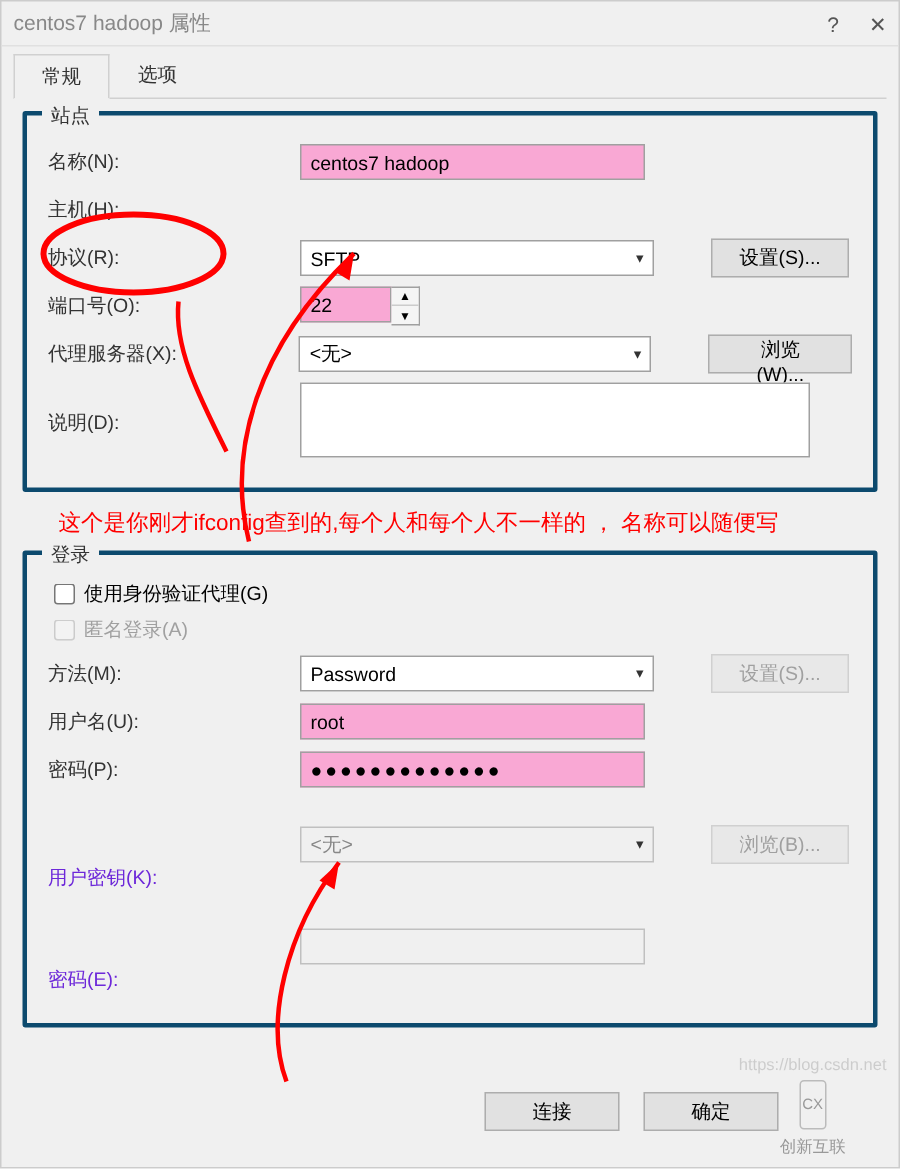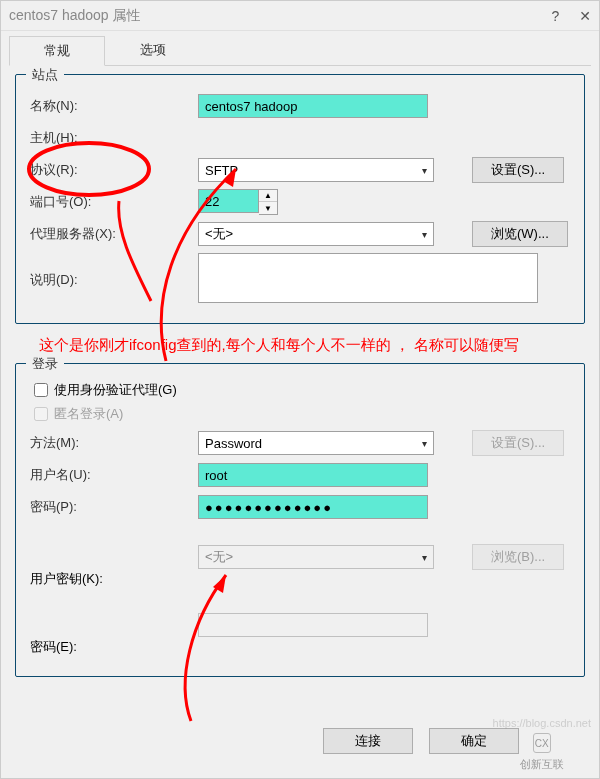--- a/index.html
+++ b/index.html
@@ -2,50 +2,50 @@
 <html><head>
 <meta charset="utf-8">
 <style>
   * { box-sizing: border-box; font-family: "Microsoft YaHei", "Segoe UI", Tahoma, sans-serif; }
   body { margin: 0; background: #f0f0f0; width: 600px; height: 779px; overflow: hidden; position: relative; }
   .window { width: 600px; height: 779px; background: #f0f0f0; border: 1px solid #ccc; position: relative; }
   .titlebar { height: 30px; display: flex; align-items: center; padding: 0 8px; color: #888; font-size: 14px; justify-content: space-between; border-bottom: 1px solid #e0e0e0; }
   .title-text { flex: 1; }
   .title-controls { display: flex; align-items: center; gap: 20px; color: #555; }
   .tabs { display: flex; padding: 4px 8px 0 8px; }
-  .tab { padding: 5px 34px; font-size: 13px; color: #333; border: 1px solid transparent; cursor: pointer; }
+  .tab { padding: 5px 18px; font-size: 13px; color: #333; border: 1px solid transparent; cursor: pointer; }
   .tab.active { background: #f0f0f0; border: 1px solid #d0d0d0; border-bottom: 1px solid #f0f0f0; position: relative; top: 1px; }
   .tab-bottom-line { border-top: 1px solid #d0d0d0; margin: 0 8px; }
   .content { padding: 8px 14px; }
-  .group { border: 1px solid #0c4a6e; border-radius: 2px; padding: 12px 14px 14px 14px; margin-bottom: 10px; position: relative; }
+  .group { border: 3px solid #0c4a6e; border-radius: 2px; padding: 12px 14px 14px 14px; margin-bottom: 10px; position: relative; }
   .group-title { position: absolute; top: -9px; left: 10px; background: #f0f0f0; padding: 0 6px; font-size: 13px; color: #333; }
   .row { display: flex; align-items: center; margin: 6px 0; min-height: 26px; gap: 28px; }
   .label { width: 140px; font-size: 13px; color: #333; }
-  .label.disabled { color: #000000; margin-top: 44px; }
+  .label.disabled { color: #6d28d9; margin-top: 44px; }
   .field { width: 230px; }
-  input[type=text], input[type=password] { width: 100%; height: 24px; border: 1px solid #a0a0a0; background: #5eead4; font-size: 13px; padding: 2px 6px; }
+  input[type=text], input[type=password] { width: 100%; height: 24px; border: 1px solid #a0a0a0; background: #f9a8d4; font-size: 13px; padding: 2px 6px; }
   input[disabled] { background: #f0f0f0; color: #888; border-color: #c0c0c0; }
   .combo { display: flex; width: 236px; }
   .combo-box { flex: 1; height: 24px; border: 1px solid #a0a0a0; background: #fff; font-size: 13px; display: flex; align-items: center; justify-content: space-between; padding: 0 6px 0 6px; }
   .combo-arrow { font-size: 10px; color: #333; }
   .spinner { display: flex; align-items: stretch; width: 80px; }
   .spinner input { flex:1; width: 54px; }
   .spinner-btns { display: flex; flex-direction: column; border: 1px solid #a0a0a0; border-left: none; }
   .spinner-btn { width: 18px; height: 12px; display:flex; align-items:center; justify-content:center; font-size:8px; background:#f5f5f5; border-bottom:1px solid #ccc; cursor:pointer; }
   .spinner-btn:last-child { border-bottom:none; }
   .btn { height: 26px; padding: 0 18px; background: #e1e1e1; border: 1px solid #adadad; font-size: 13px; cursor: pointer; margin-left: 10px; min-width: 90px; }
   .btn.disabled { color: #a0a0a0; border-color: #d0d0d0; background: #e8e8e8; cursor: default; }
   textarea.desc { width: 340px; height: 50px; border:1px solid #a0a0a0; background:#fff; resize:none; font-size:13px; padding:4px; }
   .checkbox-row { display:flex; align-items:center; font-size:13px; margin:4px 0; }
   .checkbox-row input[type=checkbox] { margin-right:6px; width:14px; height:14px; }
   .checkbox-row.disabled { color:#a0a0a0; }
   .annotation { position:absolute; color:#ff0000; font-size:15px; line-height:1.4; pointer-events:none; font-weight:500; }
   .footer-btns { position:absolute; bottom:24px; right:80px; display:flex; gap:6px; }
   .watermark { position:absolute; bottom:6px; right:8px; font-size:11px; color:#999; display:flex; align-items:center; gap:4px;flex-direction:column; }
-  .wm-logo { width:18px; height:20px; border:1px solid #bbb; border-radius:3px; display:flex; align-items:center; justify-content:center; font-size:10px; color:#999; }
+  .wm-logo { width:18px; height:33px; border:1px solid #bbb; border-radius:3px; display:flex; align-items:center; justify-content:center; font-size:10px; color:#999; }
   svg.annot { position:absolute; top:0; left:0; pointer-events:none; }
 </style>
 </head>
 <body>
 
 <div class="window">
 
   <div class="titlebar">
     <span class="title-text">centos7 hadoop 属性</span>
     <div class="title-controls">

